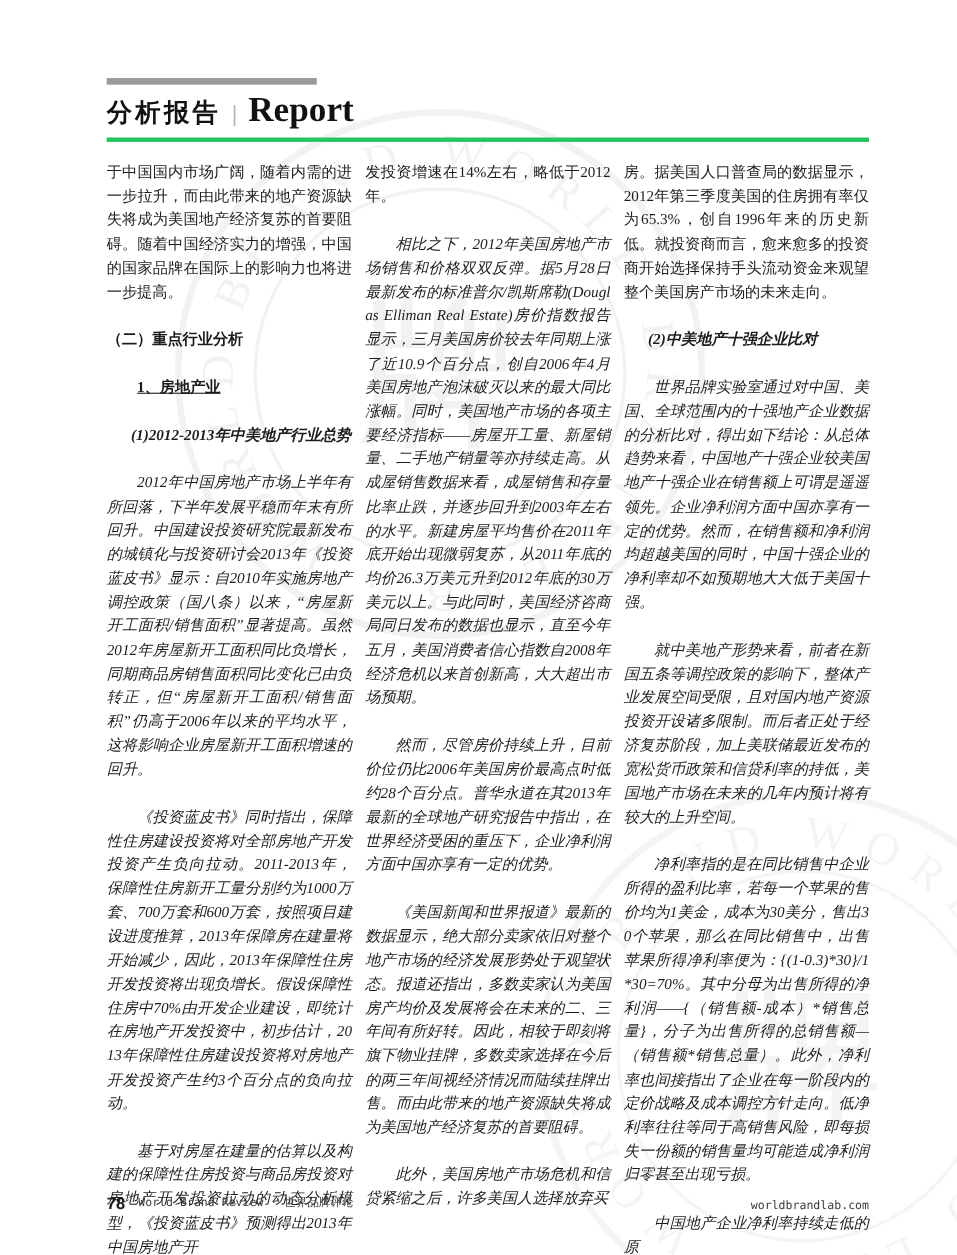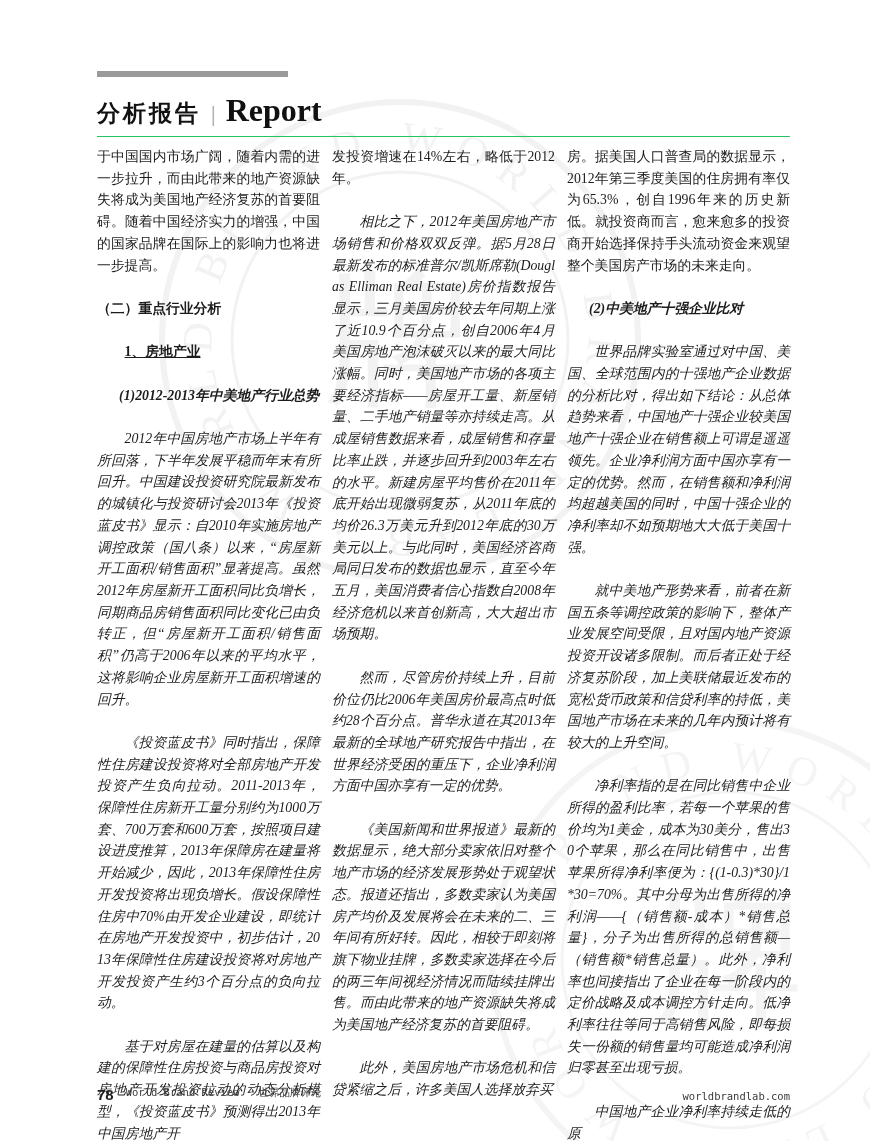--- a/index.html
+++ b/index.html
@@ -10,22 +10,22 @@
     background:#ffffff;
     overflow:hidden;
     font-family:"Liberation Serif","DejaVu Serif",serif;
     color:#1c1c1c;
   }
   
   .header{position:absolute;left:97px;top:71px;width:693px;}
   .header-bar{width:191px;height:6px;background:#9a9a9a;}
   .header-title{
     display:flex;align-items:baseline;gap:10px;
-    margin-top:15px;padding-bottom:7px;
-    border-bottom:1px solid #22c55e;
+    margin-top:4px;padding-bottom:7px;
+    border-bottom:4px solid #22c55e;
   }
   .title-zh{
     font-family:"DejaVu Sans","Liberation Sans",sans-serif;
     font-weight:bold;font-size:23px;letter-spacing:3px;color:#111;
   }
   .title-sep{color:#b0b0b0;font-size:21px;font-weight:bold;}
   .title-en{
     font-family:"Liberation Serif","DejaVu Serif",serif;
     font-weight:bold;font-size:32px;color:#111;
   }

